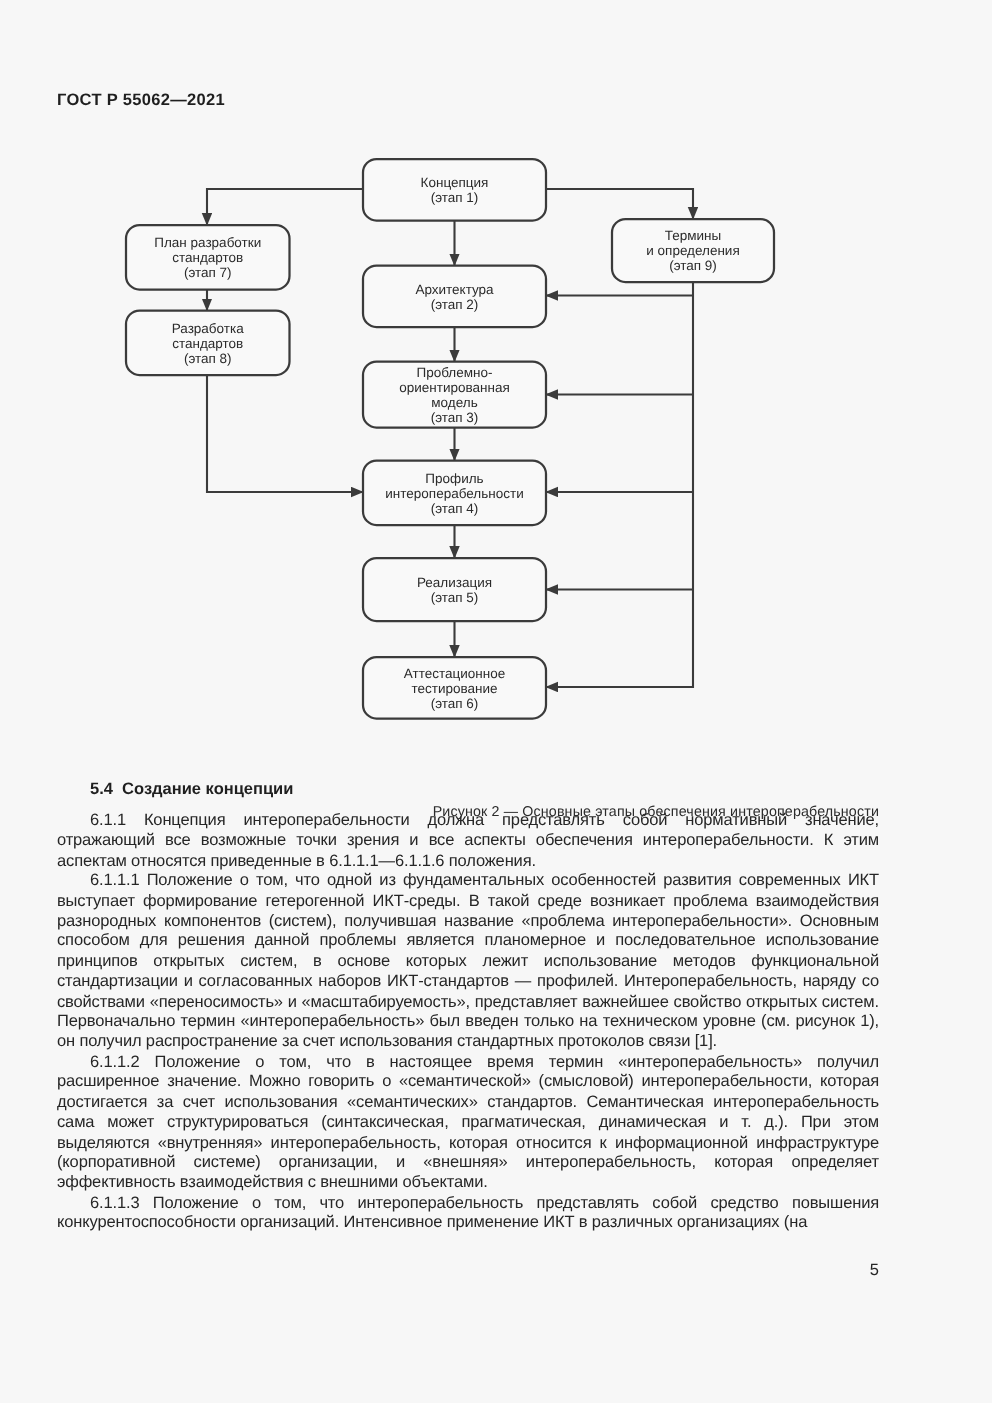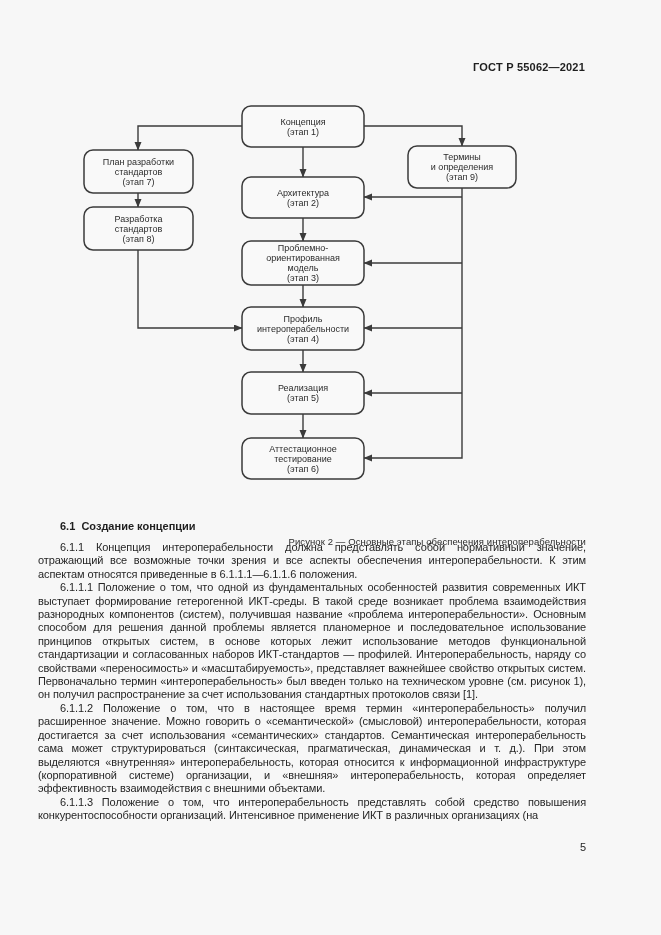--- a/index.html
+++ b/index.html
@@ -7,21 +7,21 @@
     width:661px;height:935px;
     background:#f7f7f7;
     font-family:"Liberation Sans","DejaVu Sans",sans-serif;
     color:#262626;
     position:relative;
     overflow:hidden;
   }
   .page{position:absolute;inset:0;}
   .doc-header{
     position:absolute;top:61px;left:38px;right:76px;
-    font-size:11px;font-weight:bold;text-align:right;
+    font-size:11px;font-weight:bold;text-align:left;
     letter-spacing:0.2px;color:#1f1f1f;
   }
   .figure-svg-wrap{
     position:absolute;left:24px;top:100px;width:548px;height:385px;
   }
   .figure-svg-wrap svg{display:block;width:548px;height:385px;}
   .figure-caption{
     position:absolute;left:38px;top:488px;width:548px;
     font-size:9.5px;text-align:right;color:#2b2b2b;
     letter-spacing:0.1px;
@@ -111,21 +111,21 @@
         </g>
         <g>
           <rect x="218" y="338" width="122" height="41" rx="9" ry="9" fill="#f9f9f9" stroke="#3b3b3b" stroke-width="1.5"></rect>
           <text class="node-text" text-anchor="middle"><tspan x="279" y="351.7">Аттестационное</tspan><tspan x="279" y="361.7">тестирование</tspan><tspan x="279" y="371.7">(этап 6)</tspan></text>
         </g>
       </svg>
     </div>
 
   <div class="figure-caption">Рисунок 2 — Основные этапы обеспечения интероперабельности</div>
 
-  <div class="section-heading">6.1  Создание концепции</div>
+  <div class="section-heading">5.4  Создание концепции</div>
 
   <div class="body-text">
       <p>6.1.1 Концепция интероперабельности должна представлять собой нормативный значение, отражающий все возможные точки зрения и все аспекты обеспечения интероперабельности. К этим аспектам относятся приведенные в 6.1.1.1—6.1.1.6 положения.</p>
       <p>6.1.1.1 Положение о том, что одной из фундаментальных особенностей развития современных ИКТ выступает формирование гетерогенной ИКТ-среды. В такой среде возникает проблема взаимодействия разнородных компонентов (систем), получившая название «проблема интероперабельности». Основным способом для решения данной проблемы является планомерное и последовательное использование принципов открытых систем, в основе которых лежит использование методов функциональной стандартизации и согласованных наборов ИКТ-стандартов — профилей. Интероперабельность, наряду со свойствами «переносимость» и «масштабируемость», представляет важнейшее свойство открытых систем. Первоначально термин «интероперабельность» был введен только на техническом уровне (см. рисунок 1), он получил распространение за счет использования стандартных протоколов связи [1].</p>
       <p>6.1.1.2 Положение о том, что в настоящее время термин «интероперабельность» получил расширенное значение. Можно говорить о «семантической» (смысловой) интероперабельности, которая достигается за счет использования «семантических» стандартов. Семантическая интероперабельность сама может структурироваться (синтаксическая, прагматическая, динамическая и т. д.). При этом выделяются «внутренняя» интероперабельность, которая относится к информационной инфраструктуре (корпоративной системе) организации, и «внешняя» интероперабельность, которая определяет эффективность взаимодействия с внешними объектами.</p>
       <p>6.1.1.3 Положение о том, что интероперабельность представлять собой средство повышения конкурентоспособности организаций. Интенсивное применение ИКТ в различных организациях (на</p>
     </div>
 
   <div class="page-number">5</div>
 

